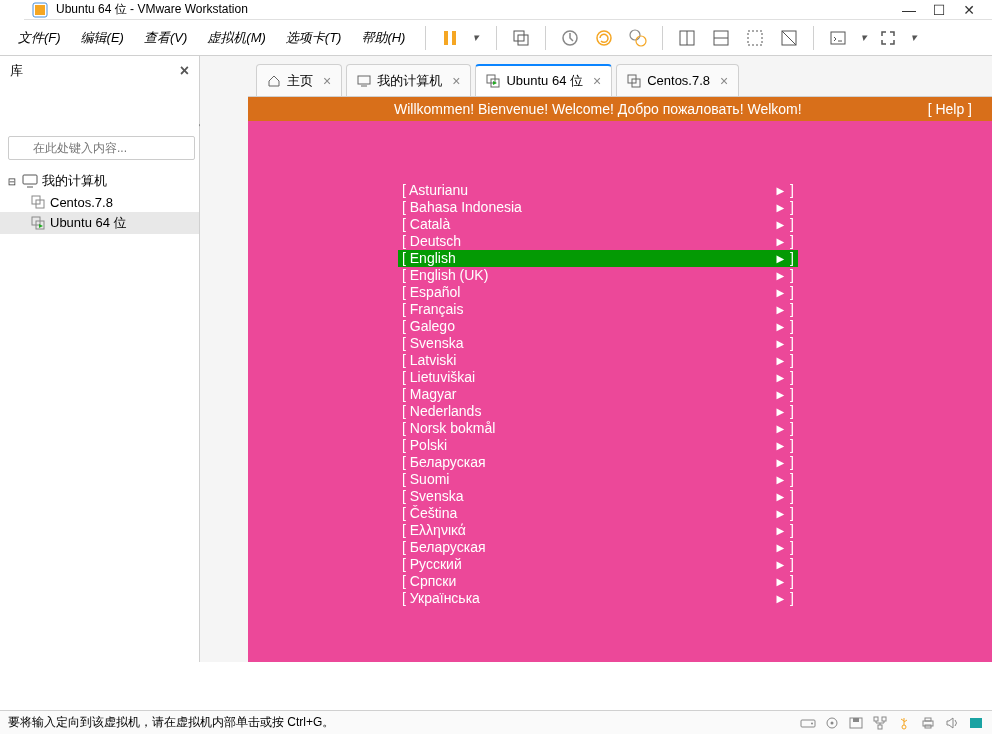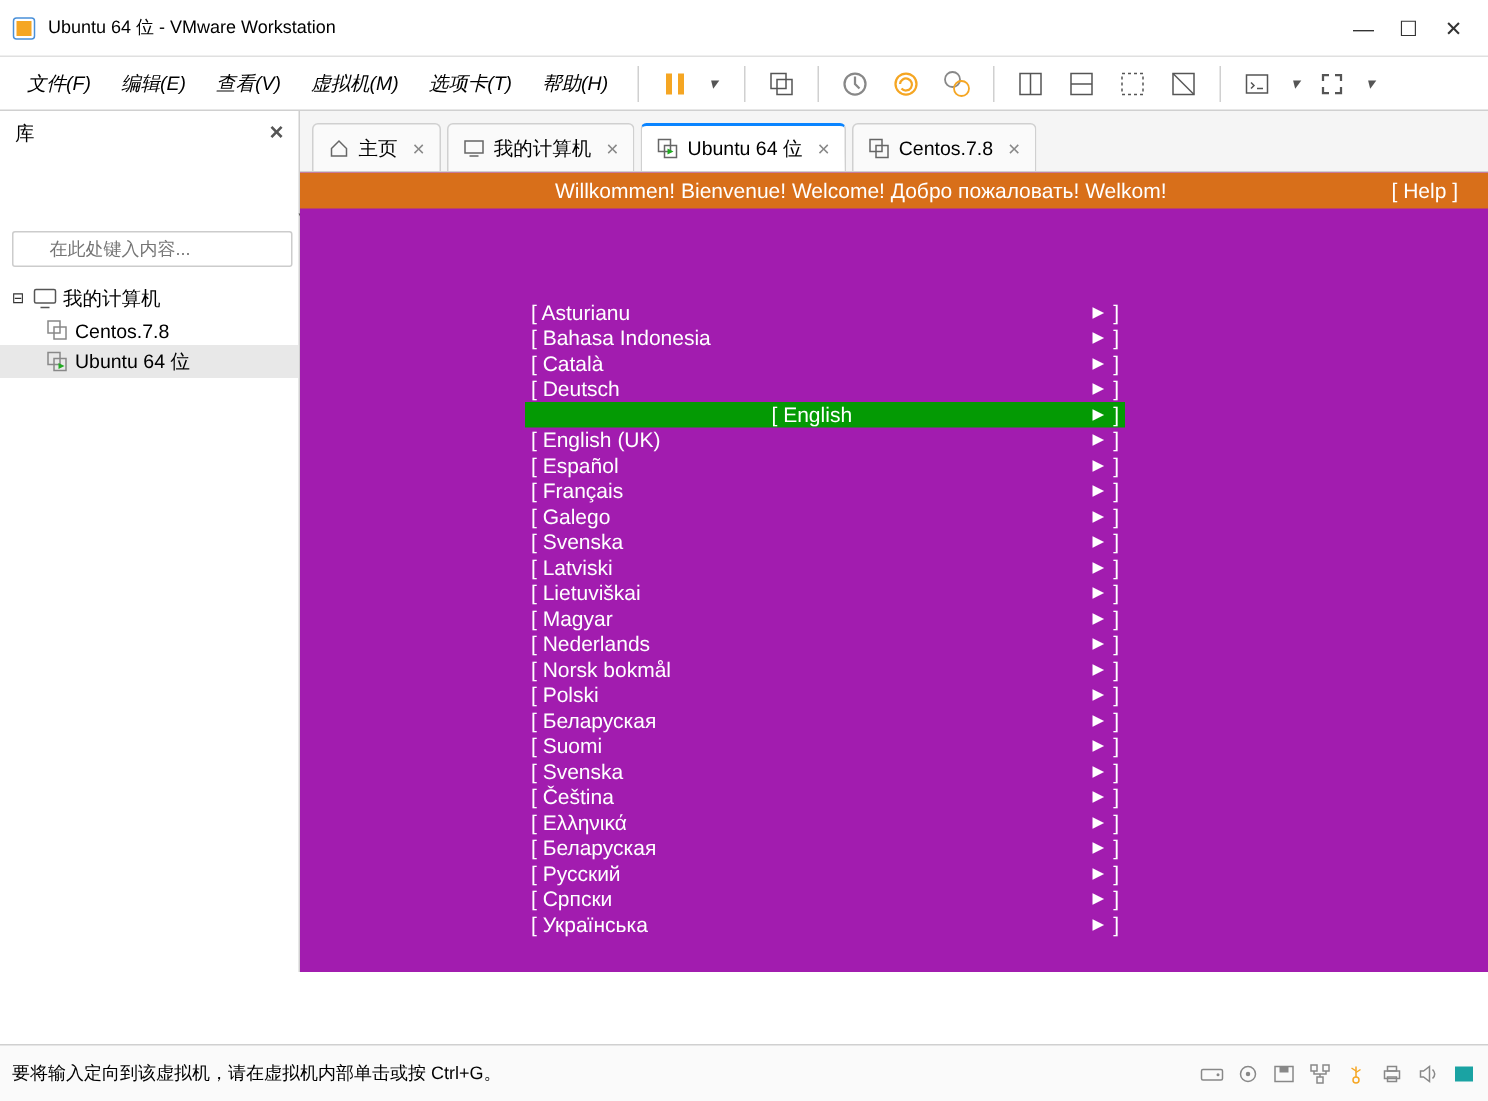--- a/index.html
+++ b/index.html
@@ -1,18 +1,18 @@
 <!DOCTYPE html>
 <html><head>
 <meta charset="utf-8">
 <style>
 * { margin: 0; padding: 0; box-sizing: border-box; font-family: "Segoe UI", Tahoma, sans-serif; }
 body { width: 992px; height: 734px; background: #fff; overflow: hidden; display: flex; flex-direction: column; }
 
-.titlebar { height: 38px; display: flex; align-items: center; padding: 0 8px; border-bottom: 1px solid #e0e0e0; }
+.titlebar { height: 20px; display: flex; align-items: center; padding: 0 8px; border-bottom: 1px solid #e0e0e0; margin-left: 24px; }
 .titlebar-icon { width: 16px; height: 16px; margin-right: 8px; }
 .titlebar-text { font-size: 12px; flex: 1; }
 .win-controls { display: flex; gap: 16px; margin-right: 8px; }
 .win-ctrl { width: 14px; height: 14px; display: flex; align-items: center; justify-content: center; cursor: pointer; font-size: 14px; color: #333; }
 
 .menubar { height: 36px; display: flex; align-items: center; padding: 0 10px; border-bottom: 1px solid #d0d0d0; gap: 4px; font-style: italic; }
 .menu-item { padding: 4px 8px; font-size: 13px; cursor: pointer; }
 .menu-divider { width: 1px; height: 24px; background: #d0d0d0; margin: 0 8px; }
 .toolbar-group { display: flex; align-items: center; gap: 10px; }
 .tb-btn { width: 24px; height: 24px; display: flex; align-items: center; justify-content: center; cursor: pointer; }
@@ -30,41 +30,41 @@
 .search-glass { position: absolute; left: 6px; top: 50%; transform: translateY(-50%); color: #888; font-size: 12px; }
 .dropdown-caret { width: 18px; text-align: center; cursor: pointer; color: #555; font-size: 11px; }
 
 .tree { padding: 4px 0; font-size: 13px; }
 .tree-row { display: flex; align-items: center; padding: 2px 6px; gap: 4px; cursor: pointer; }
 .tree-toggle { width: 12px; font-size: 10px; color: #333; text-align: center; }
 .tree-icon { width: 16px; height: 16px; display: inline-flex; align-items: center; justify-content: center; }
 .tree-child { padding-left: 30px; }
 .tree-selected { background: #e8e8e8; }
 
-.main { flex: 1; display: flex; flex-direction: column; background: #f5f5f5; }
+.main { flex: 1; display: flex; flex-direction: column; background: #f5f5f5; padding-left: 48px; }
 .tabs { display: flex; padding: 8px 8px 0 8px; gap: 4px; background: #f5f5f5; border-bottom: 1px solid #d0d0d0; }
 .tab { display: flex; align-items: center; gap: 6px; padding: 6px 10px; background: #fafafa; border: 1px solid #d0d0d0; border-bottom: none; border-radius: 4px 4px 0 0; font-size: 13px; cursor: pointer; position: relative; }
 .tab-active { background: #fff; border-top: 2px solid #0a84ff; }
 .tab-close { color: #888; font-size: 14px; margin-left: 4px; }
 .tab-icon { width: 14px; height: 14px; }
 
-.vm-view { flex: 1; background: #a21caf; position: relative; overflow: hidden; }
+.vm-view { flex: 1; background: #ec4899; position: relative; overflow: hidden; }
 .installer { position: absolute; inset: 0; font-family: "Courier New", monospace; font-size: 14px; color: #fff; }
 .installer-header { background: #d86f1a; color: #fff; padding: 4px 20px; display: flex; font-weight: normal; }
 .installer-header-left { flex: 1; text-align: center; }
 .installer-help { color: #fff; }
 .installer-body { padding: 14px 40px; color: #fff; }
 .instr { color: #fff; margin-bottom: 14px; }
 .lang-list { margin-left: 110px; margin-top: 47px; }
 .lang-row { display: flex; align-items: center; width: 400px; padding: 0 4px; line-height: 17px; cursor: pointer; }
-.lang-row-sel { background: #049a04; text-align: center; }
+.lang-row-sel { background: #049a04; }
 .lang-name { flex: 1; white-space: pre; }
 .lang-arrow { margin-right: 6px; font-size: 10px; }
 
-.statusbar { height: 38px; border-top: 1px solid #d0d0d0; display: flex; align-items: center; padding: 0 8px; font-size: 12px; background: #fafafa; margin-top: 48px; }
+.statusbar { height: 24px; border-top: 1px solid #d0d0d0; display: flex; align-items: center; padding: 0 8px; font-size: 12px; background: #fafafa; margin-top: 48px; }
 .status-text { flex: 1; }
 .status-icons { display: flex; gap: 8px; align-items: center; color: #777; }
 .status-ic { width: 16px; height: 14px; display: inline-block; }
 </style>
 </head>
 <body>
 
 <div class="titlebar">
   <span class="titlebar-icon">
     <svg viewBox="0 0 16 16">

